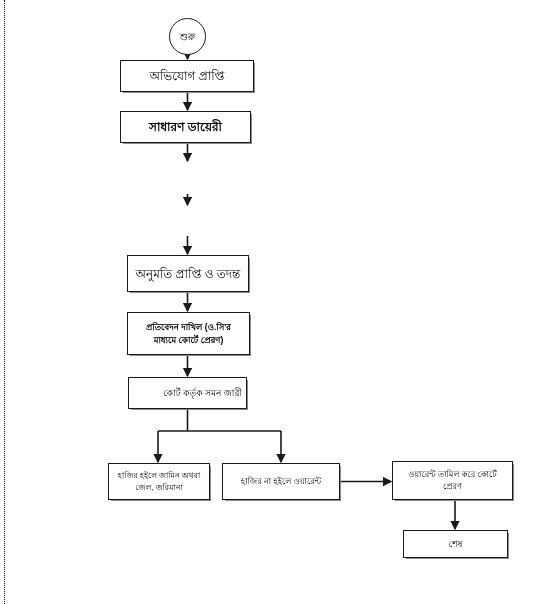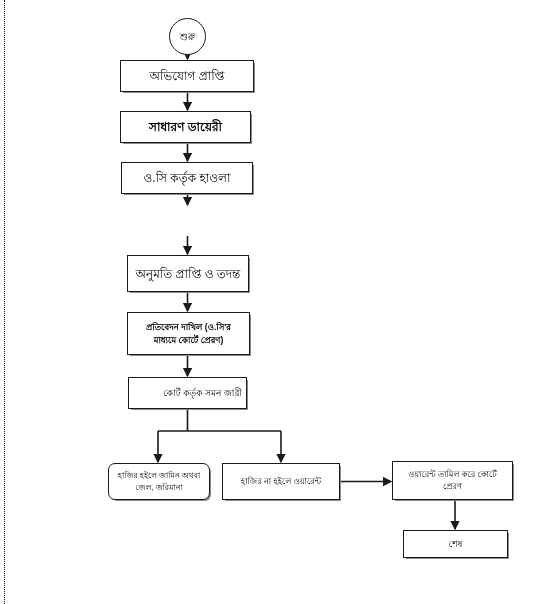--- a/index.html
+++ b/index.html
@@ -107,39 +107,36 @@
   </div>
 
   <div class="node" style="left:120px; top:60px; width:134px; height:32px;">
     <span class="node-label">অভিযোগ প্রাপ্তি</span>
   </div>
 
   <div class="node" style="left:120px; top:111px; width:131px; height:32px;font-weight:bold;">
     <span class="node-label">সাধারণ ডায়েরী</span>
   </div>
 
-  <div class="node" style="left:121px; top:162px; width:132px; height:32px;">
-    <span class="node-label">ও.সি কর্তৃক হাওলা</span>
-  </div>
 
 
   <div class="node" style="left:127px; top:255px; width:122px; height:37px; font-size:12px;">
     <span class="node-label">অনুমতি প্রাপ্তি ও তদন্ত</span>
   </div>
 
   <div class="node" style="left:127px; top:312px; width:123px; height:43px; font-size:8.5px; line-height:13px;font-weight:bold;">
     <span class="node-label">প্রতিবেদন দাখিল (ও.সি'র
 মাধ্যমে কোর্টে প্রেরণ)</span>
   </div>
 
   <div class="node" style="left:128px; top:377px; width:119px; height:32px; font-size:9px;justify-content:flex-end;">
     <span class="node-label">কোর্ট কর্তৃক সমন জারী</span>
   </div>
 
-  <div class="node" style="left:108px; top:463px; width:102px; height:37px; font-size:7.8px; line-height:12px;border-radius:7px;">
+  <div class="node" style="left:108px; top:463px; width:102px; height:37px; font-size:7.8px; line-height:12px;">
     <span class="node-label">হাজির হইলে জামিন অথবা
 জেল, জরিমানা</span>
   </div>
 
   <div class="node" style="left:222px; top:463px; width:118px; height:37px; font-size:8.2px;">
     <span class="node-label">হাজির না হইলে ওয়ারেন্ট</span>
   </div>
 
   <div class="node" style="left:392px; top:461px; width:121px; height:39px; font-size:8.2px; line-height:12px;">
     <span class="node-label">ওয়ারেন্ট তামিল করে কোর্টে

